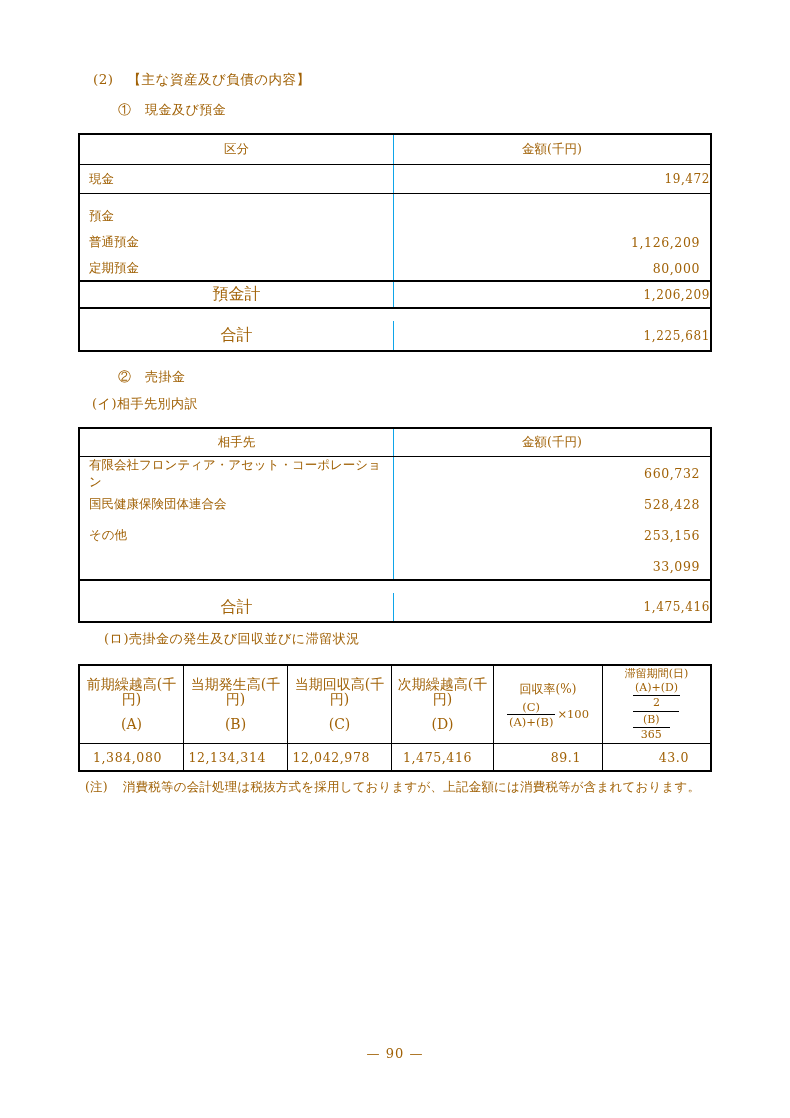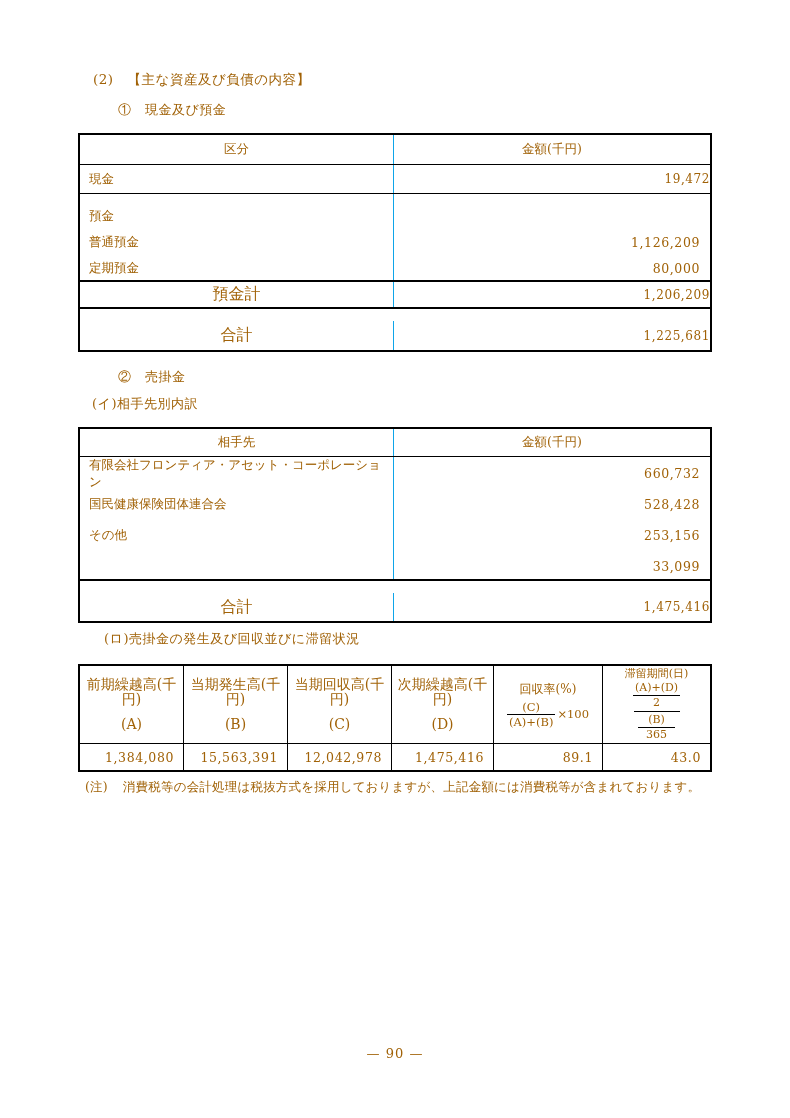--- a/index.html
+++ b/index.html
@@ -41,32 +41,32 @@
         border:2px solid #000; background:#fff; }
   .t3row { display:flex; box-sizing:border-box; }
   .t3hdr { height:78px; border-bottom:1px solid #000; }
   .t3data { height:26px; }
   .t3row > div { box-sizing:border-box; border-right:1px solid #000;
                  display:flex; align-items:center; justify-content:center; }
   .t3row > div:last-child { border-right:none; }
   .w1 { width:104px; } .w2 { width:104px; } .w3 { width:104px; }
   .w4 { width:102px; } .w5 { width:109px; } .w6 { flex:1; }
   .colhead { flex-direction:column; font-size:14px; line-height:15px; gap:10px; text-align:center; }
-  .t3data > div { justify-content:flex-end; padding-right:9px; font-size:12.5px; letter-spacing:0.6px; }
+  .t3data > div { justify-content:flex-end; padding-right:21px; font-size:12.5px; letter-spacing:0.6px; }
 
   .rate-inner { display:flex; flex-direction:column; align-items:center; gap:2px;
                 font-size:12px; }
   .frac-row { display:flex; align-items:center; gap:2px; font-size:11.5px; }
   .frac { display:inline-flex; flex-direction:column; align-items:center; line-height:14px; }
   .frac .fden { border-top:1px solid #000; padding:0 2px; }
   .mult { font-size:11.5px; }
 
   .aging-inner { display:flex; flex-direction:column; align-items:center;
                  font-size:11px; line-height:14px; }
-  .nfrac { display:flex; flex-direction:column; align-items:center; }
+  .nfrac { display:flex; flex-direction:column; align-items:flex-start; }
   .nfpart { display:flex; flex-direction:column; align-items:center; }
   .u1 { border-bottom:1px solid #000; padding:0 2px; }
   .u2 { border-bottom:1px solid #000; padding:0 10px; }
   .nfbar { width:46px; border-top:1px solid #000; height:0; margin:1px 0; }
 
   .note { font-size:12.5px; white-space:pre; letter-spacing:0.2px; }
   .footer { font-size:13px; letter-spacing:1px; }
 </style>
 </head>
 <body>
@@ -186,21 +186,21 @@
             <span class="nfpart">
               <span class="u2">(B)</span>
               <span>365</span>
             </span>
           </span>
         </div>
       </div>
     </div>
     <div class="t3row t3data">
       <div class="w1">1,384,080</div>
-      <div class="w2">15,563,391</div>
+      <div class="w2">12,134,314</div>
       <div class="w3">12,042,978</div>
       <div class="w4">1,475,416</div>
       <div class="w5">89.1</div>
       <div class="w6">43.0</div>
     </div>
   </div>
 
   <div class="abs note" style="left:85px; top:779px; display:flex;">
     <span>(注)</span>
     <span style="width:15px;"></span>

